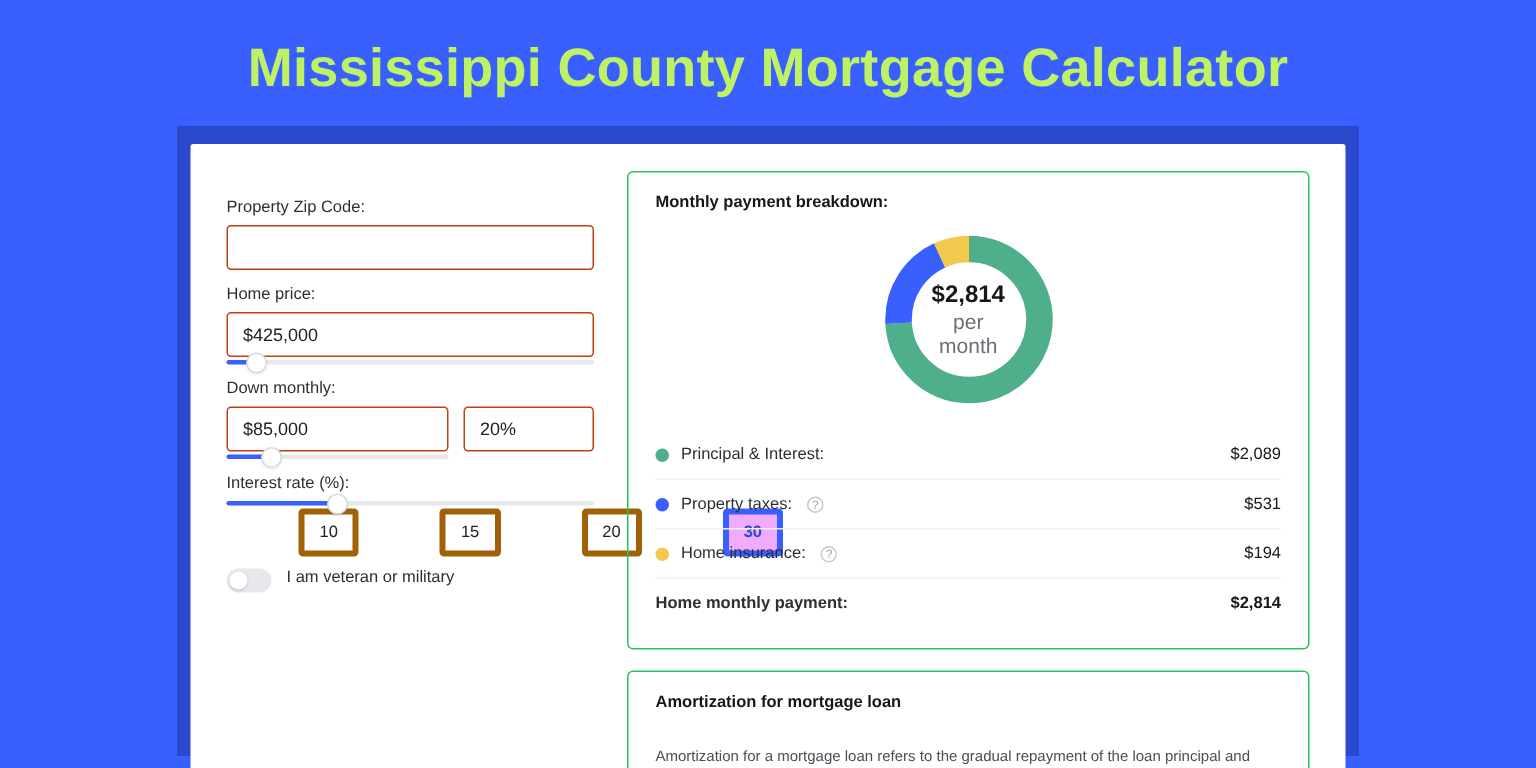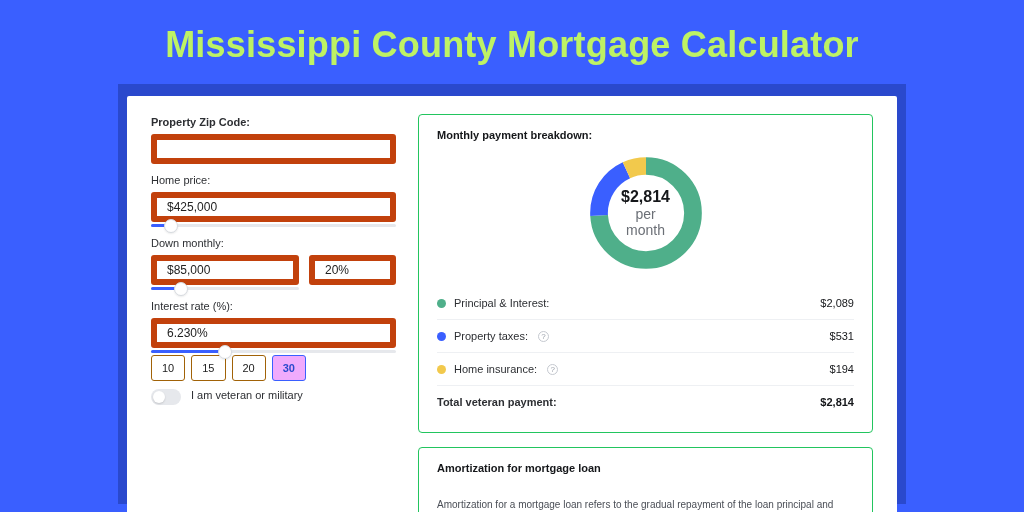--- a/index.html
+++ b/index.html
@@ -39,28 +39,28 @@
     min-height: 420px;
   }
   .left-col { width: 245px; flex-shrink: 0; }
   .right-col { flex: 1; padding-left: 22px; }
 
   .field-label {
     font-size: 11px;
     color: #2d2f33;
     margin: 10px 0 6px;
   }
-  .field-label:first-child { margin-top: 2px; font-weight: bold; }
+  .field-label:first-child { margin-top: 18px; }
   .input-wrap {
     position: relative;
   }
   .text-input {
     width: 100%;
     height: 30px;
-    border: 6px solid #c2410c;
+    border: 1px solid #c2410c;
     border-radius: 3px;
     padding: 0 10px;
     font-size: 12px;
     color: #222;
     background: #fff;
   }
   .slider-track {
     height: 3px;
     background: #e6e8ec;
     position: relative;
@@ -83,27 +83,28 @@
     transform: translate(-50%, -50%);
     box-shadow: 0 1px 2px rgba(0,0,0,0.08);
   }
 
   .dp-row { display: flex; gap: 10px; }
   .dp-row .input-wrap:first-child { flex: 1.7; }
   .dp-row .input-wrap:last-child { flex: 1; }
 
   .period-row { display: flex; gap: 6px; margin-top: 2px; }
   .period-btn {
-    border: 1px solid #a16207;
+    border: 4px solid #a16207;
     background: #fff;
     font-size: 11px;
     color: #222;
     padding: 6px 10px;
     border-radius: 3px;
     cursor: pointer;
+    margin-left: 48px;
   }
   .period-btn.active {
     background: #f0abfc;
     border-color: #3a5fff;
     color: #2a49cd;
     font-weight: 600;
   }
 
   .toggle-row { display: flex; align-items: flex-start; gap: 10px; margin-top: 8px; }
   .toggle {
@@ -207,21 +208,20 @@
             <div class="slider-thumb" id="dp-thumb" style="left: 20%;"></div>
           </div>
         </div>
         <div class="input-wrap">
           <input class="text-input" type="text" value="20%" style="">
         </div>
       </div>
 
       <div class="field-label">Interest rate (%):</div>
       <div class="input-wrap">
-        <input class="text-input" type="text" value="6.230%" style="">
         <div class="slider-track">
           <div class="slider-fill" id="ir-fill" style="width: 30%;"></div>
           <div class="slider-thumb" id="ir-thumb" style="left: 30%;"></div>
         </div>
       </div>
 
       <div class="period-row" id="period-row">
           <button class="period-btn">10</button>
           <button class="period-btn">15</button>
           <button class="period-btn">20</button>
@@ -276,21 +276,21 @@
                 <span class="legend-dot" style="background: rgb(242, 201, 76);"></span>
                 <span>Home insurance:</span>
                 <span class="help-icon">?</span>
               </div>
               <span class="legend-amount">$194</span>
             </div>
           </div>
 
         <div class="legend-row legend-total">
           <div class="legend-left">
-            <span>Total veteran payment:</span>
+            <span>Home monthly payment:</span>
           </div>
           <span class="legend-amount">$2,814</span>
         </div>
       </div>
 
       <div class="panel">
         <div class="panel-title">Amortization for mortgage loan</div>
         <div class="amort-text">Amortization for a mortgage loan refers to the gradual repayment of the loan principal and interest over a specified</div>
       </div>
 

